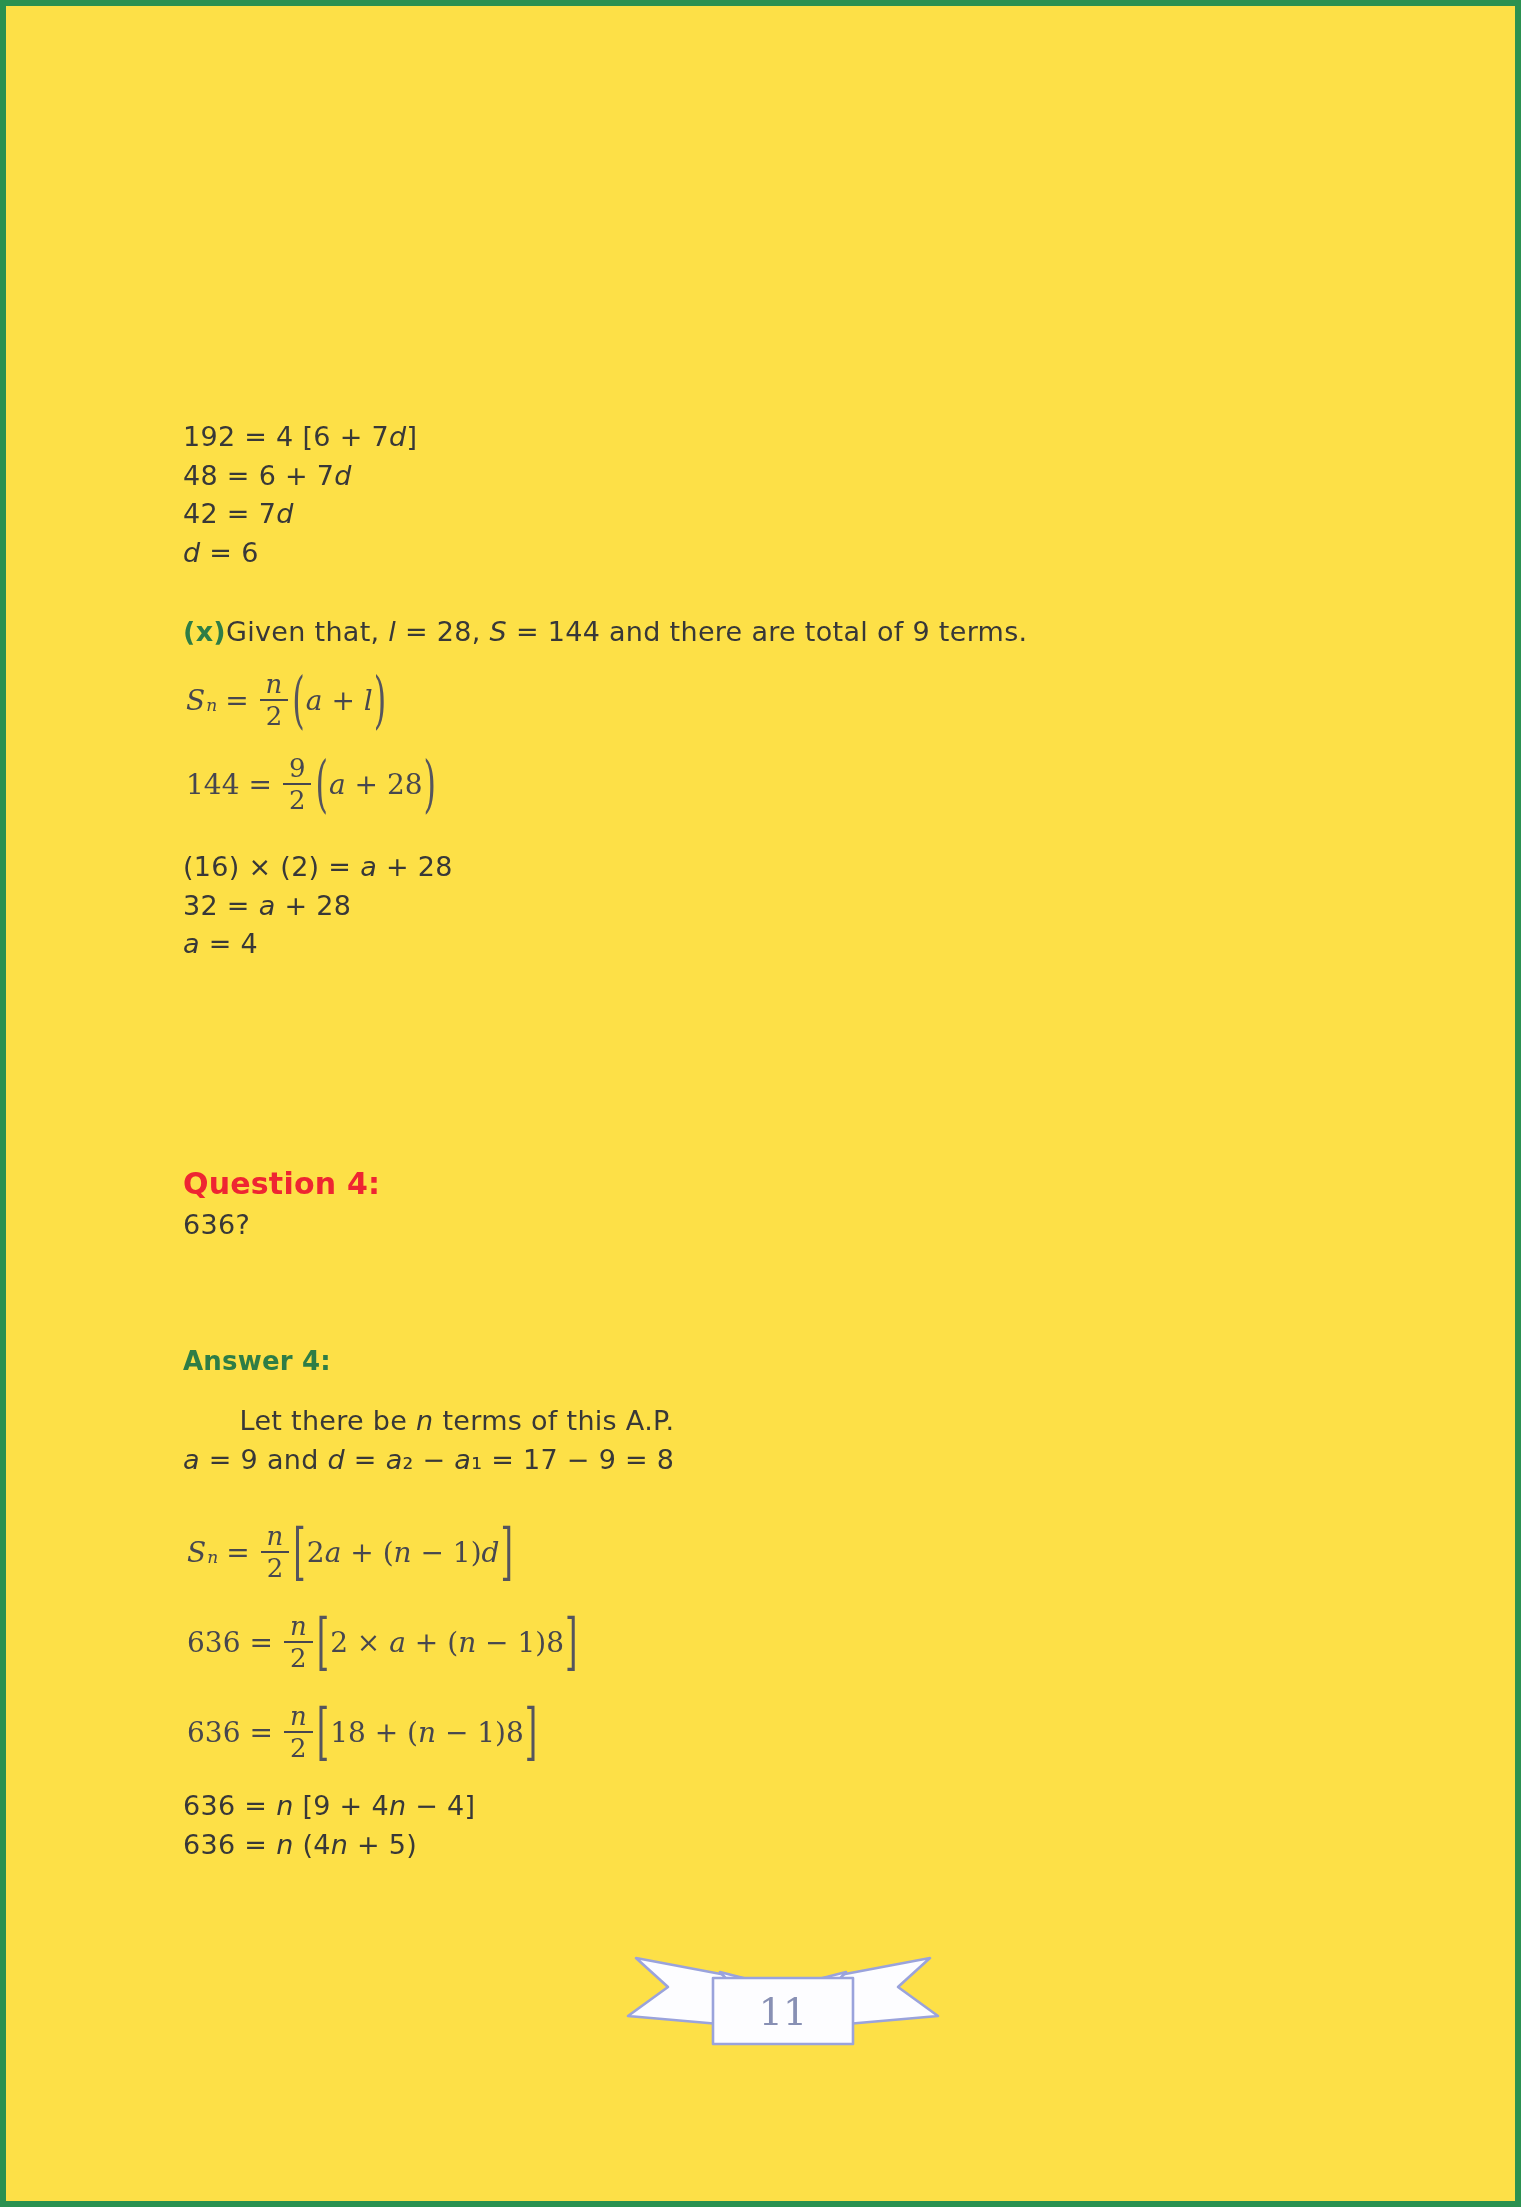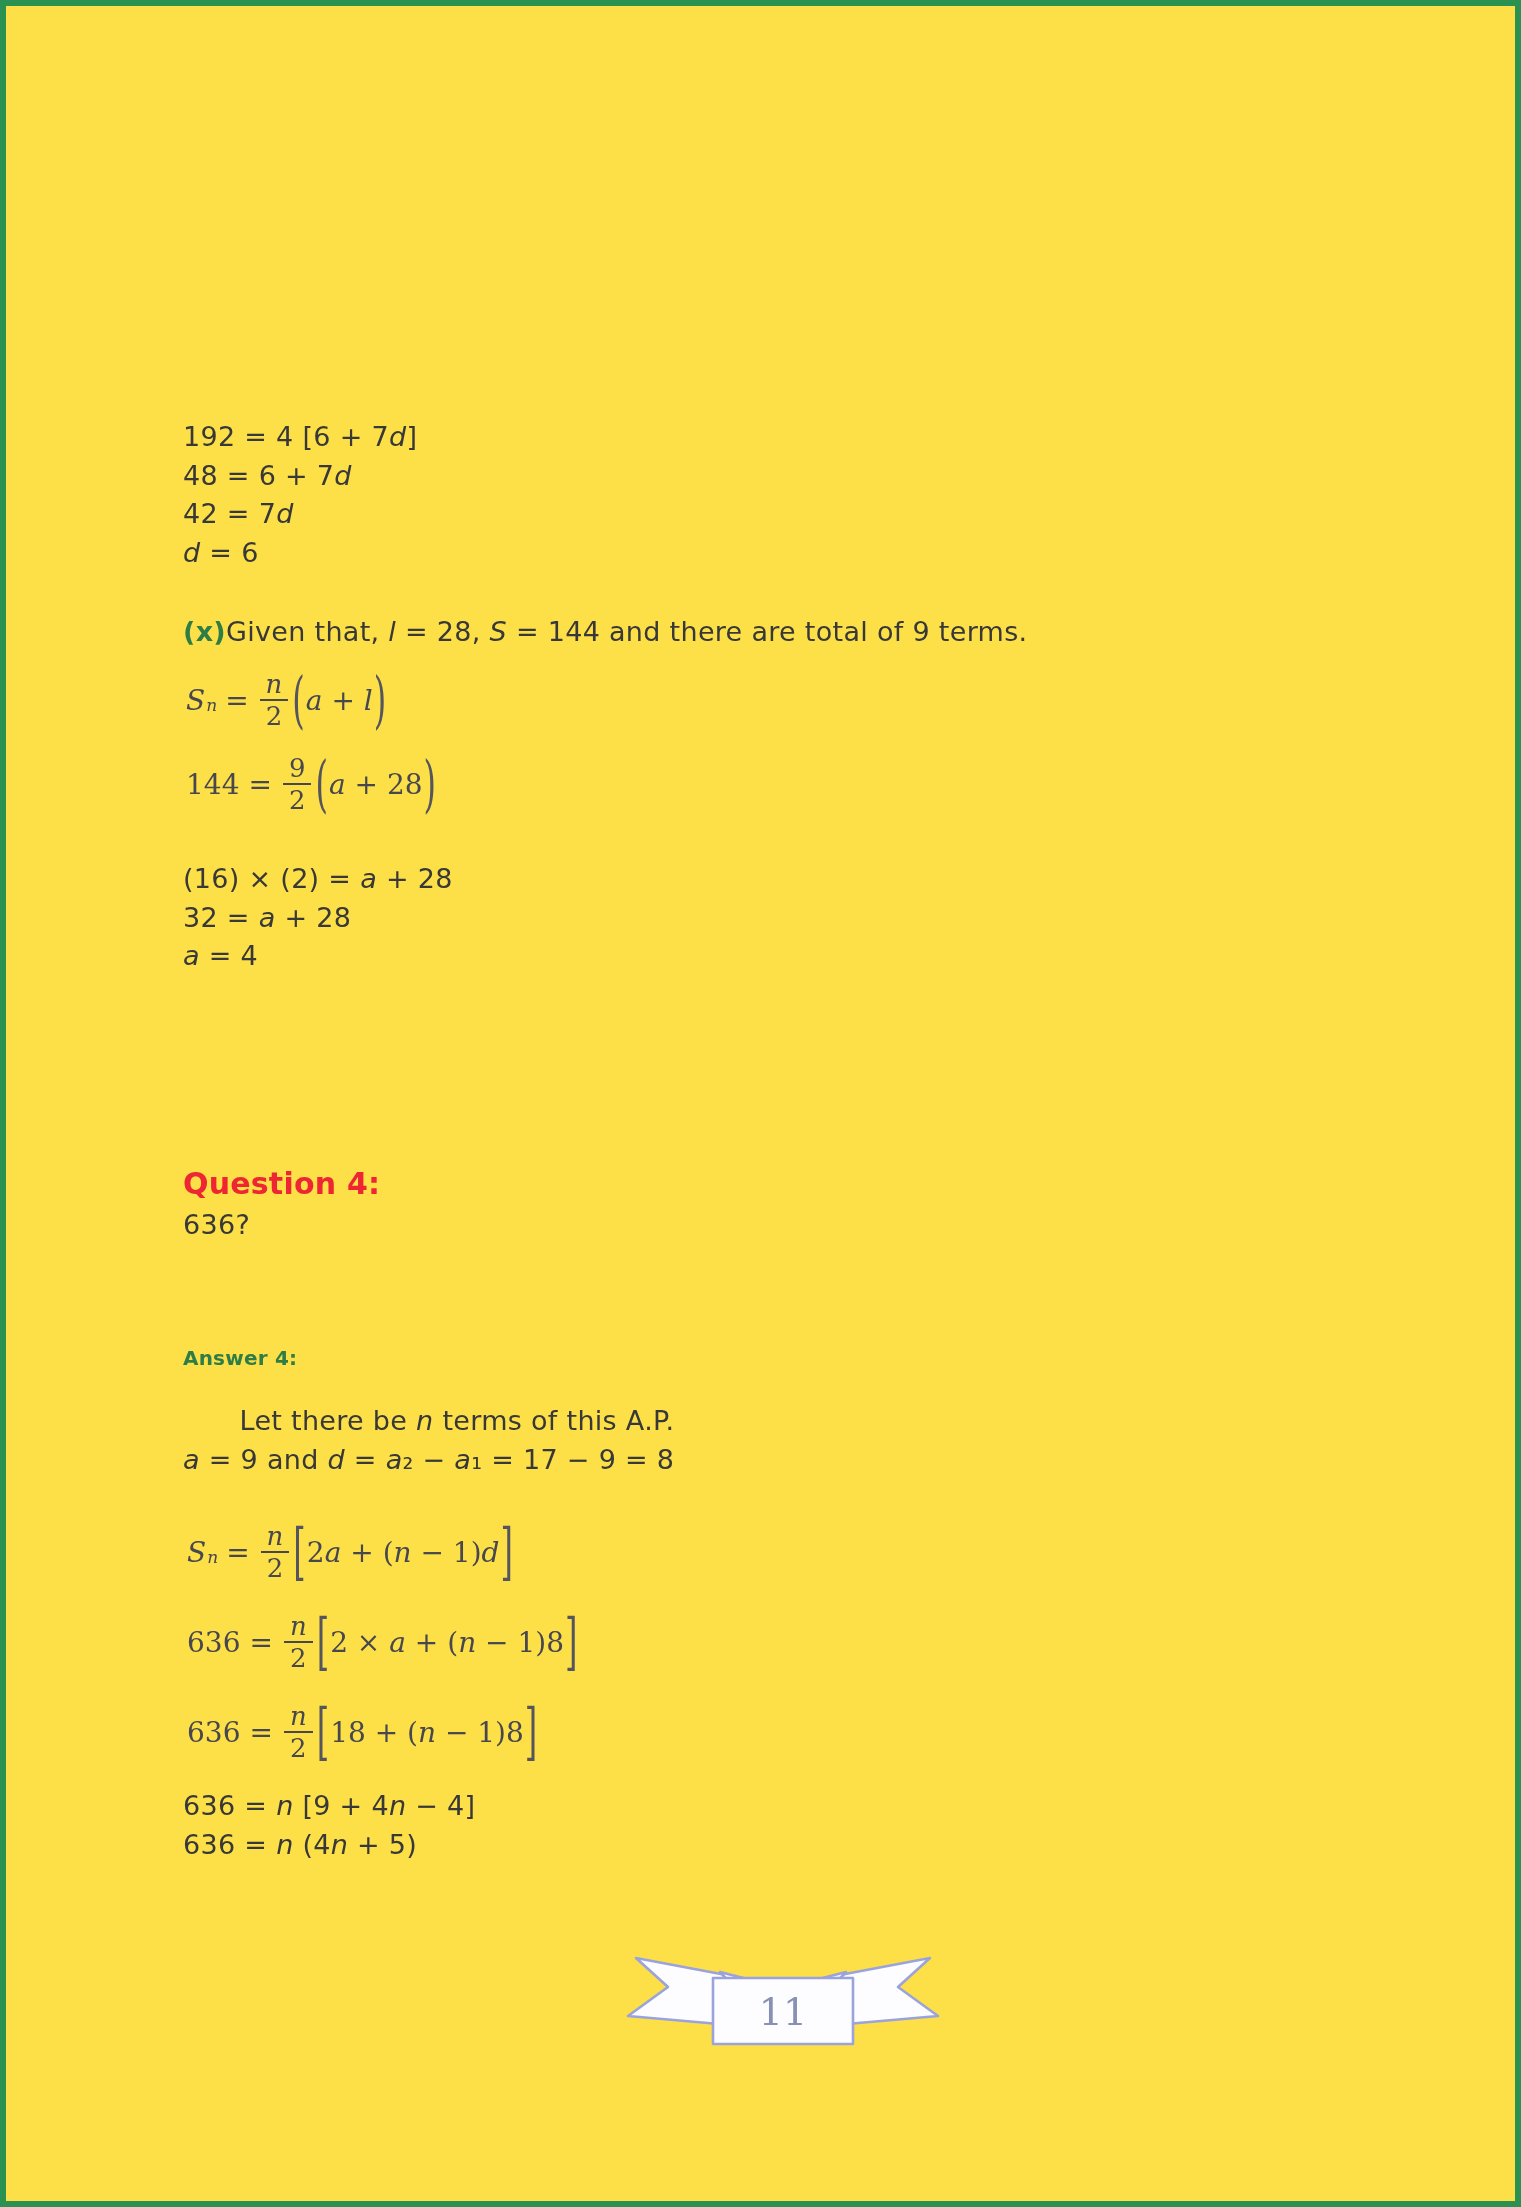--- a/index.html
+++ b/index.html
@@ -20,21 +20,21 @@
     letter-spacing:0.3px;
     white-space:nowrap;
   }
   .textblock i{font-style:italic;}
   .heading-red{
     position:absolute;
     font-size:30px;font-weight:bold;color:#ee2532;letter-spacing:0.2px;
   }
   .heading-green{
     position:absolute;
-    font-size:20px;font-weight:bold;color:#2e7d46;letter-spacing:0.2px;
+    font-size:26px;font-weight:bold;color:#2e7d46;letter-spacing:0.2px;
   }
   .green-label{color:#2e7d46;font-weight:bold;}
   
   .formula{
     position:absolute;
     display:flex;align-items:center;
     font-family:"DejaVu Serif", serif;
     font-size:28px;color:#47474f;
     white-space:nowrap;
   }
@@ -90,21 +90,21 @@
     </span>
     <span class="frac">
       <span class="fnum">9</span>
       <span class="fden">2</span>
     </span>
     <span class="fbracket">(</span>
     <span><i>a</i> + 28</span>
     <span class="fbracket">)</span>
   </div>
 
-  <div class="textblock" style="left:177px;top:842px;margin-top:12px;">
+  <div class="textblock" style="left:177px;top:842px;">
     <div>(16) × (2) = <i>a</i> + 28</div>
     <div>32 = <i>a</i> + 28</div>
     <div><i>a</i> = 4</div>
   </div>
 
   <div class="heading-red" style="left:177px;top:1160px;">Question 4:</div>
   <div class="textblock" style="left:177px;top:1200px;">
     <div>636?</div>
   </div>
 

